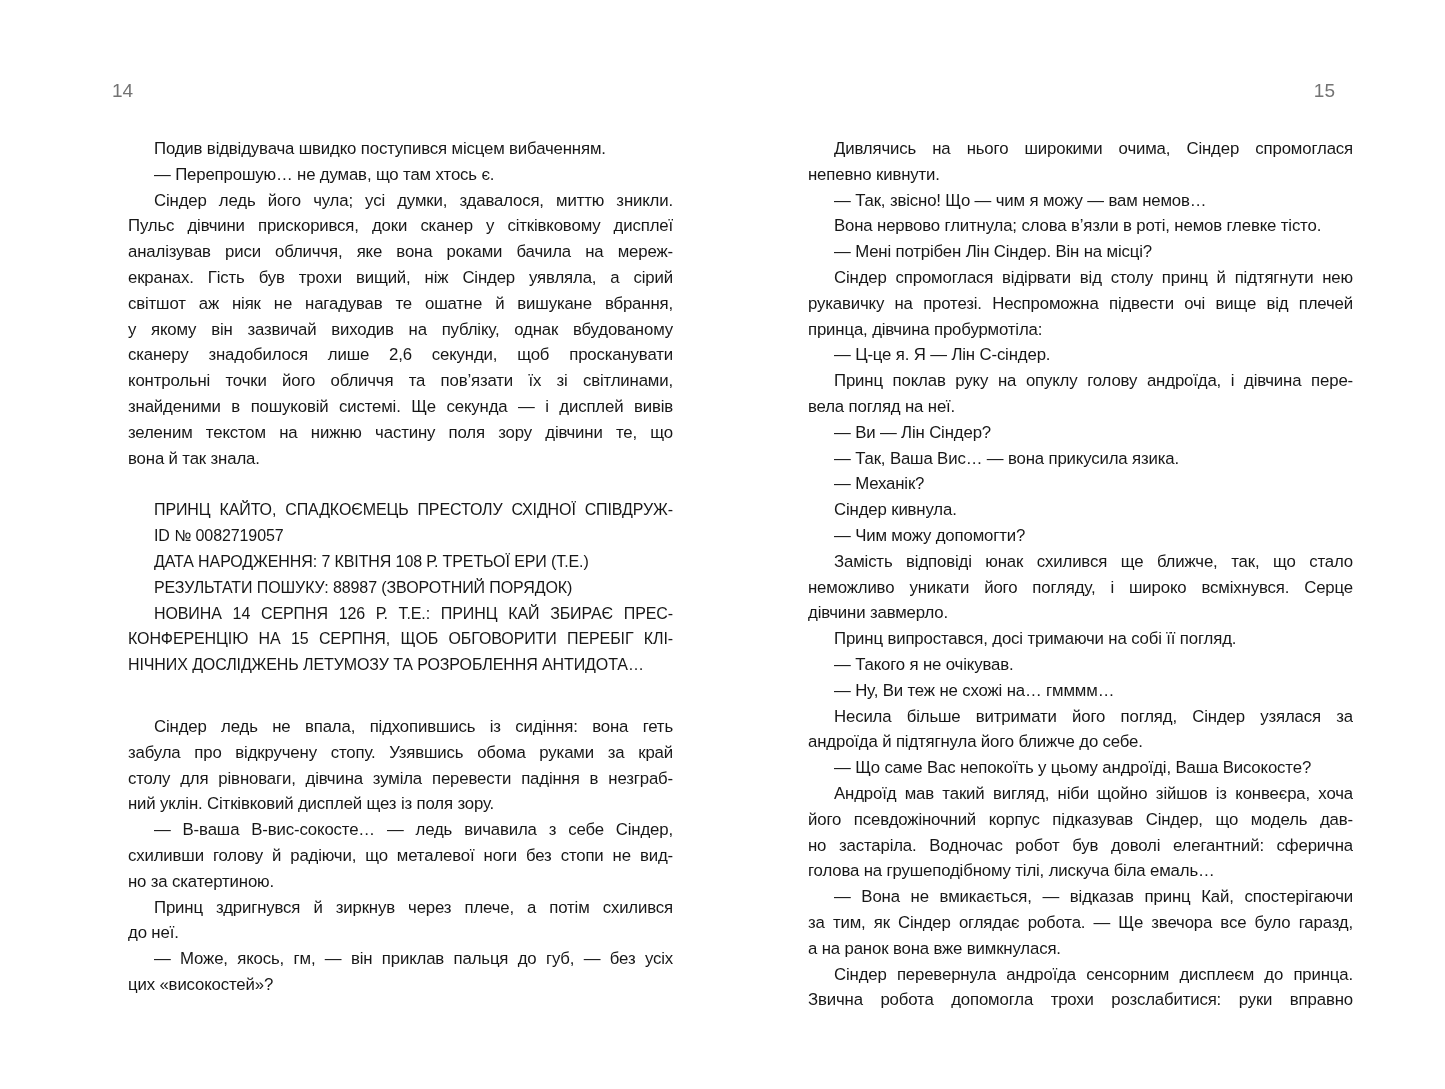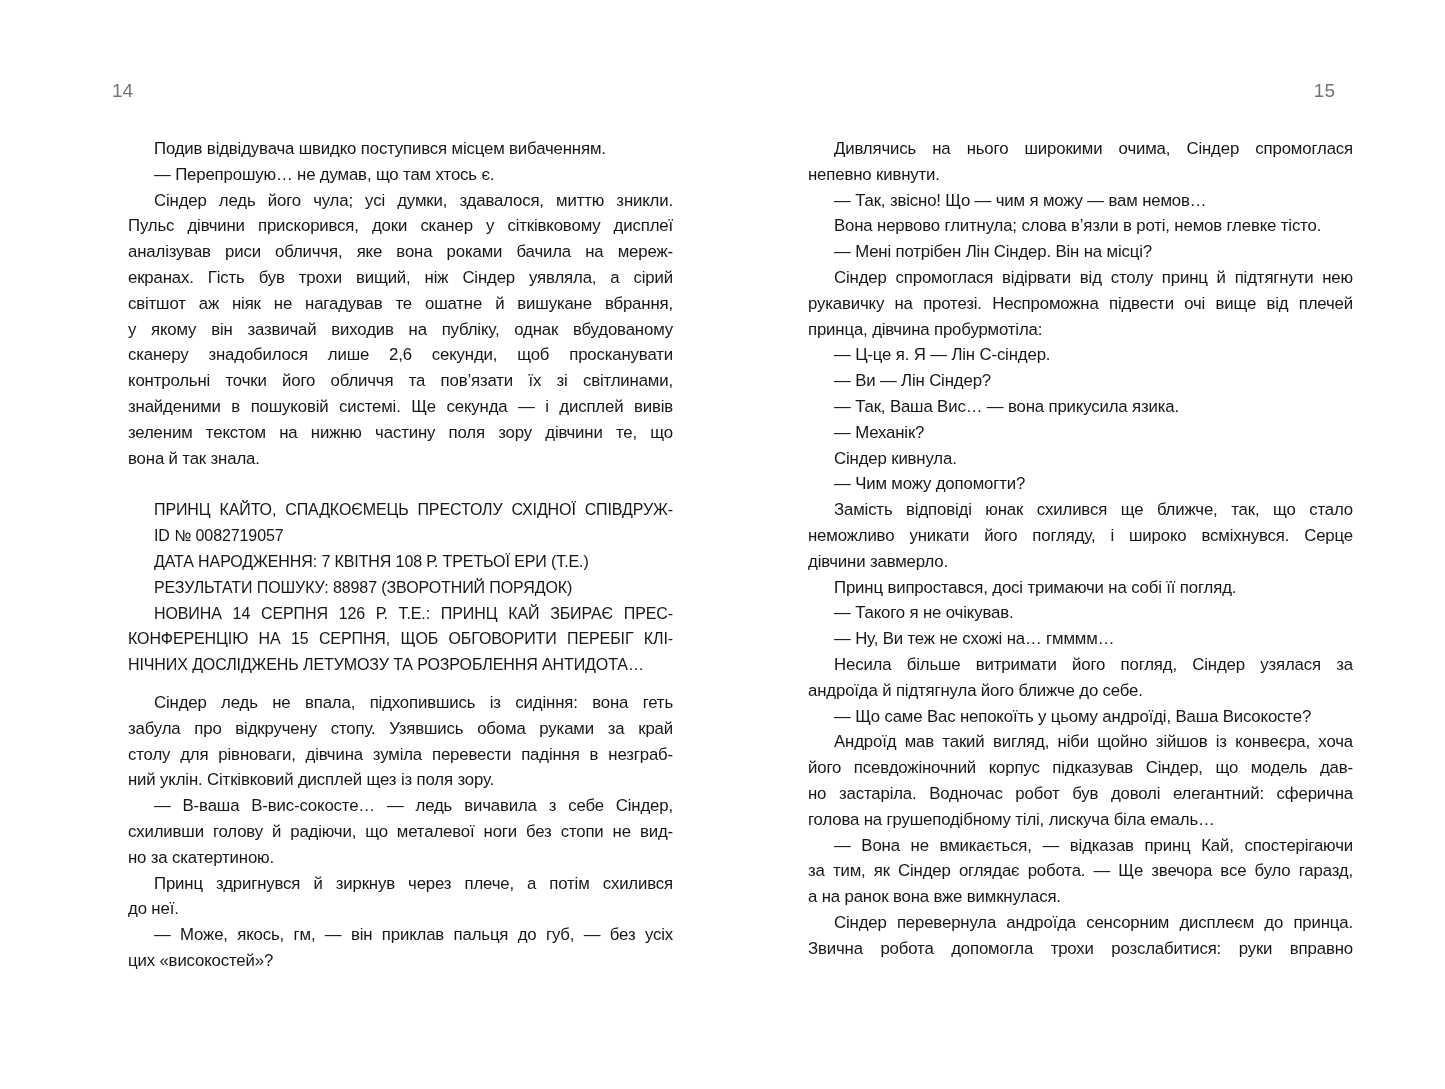--- a/index.html
+++ b/index.html
@@ -39,21 +39,21 @@
   .page-right .pagenum { right: 0; }
   .pagetext {
     position: absolute;
     top: 136px;
     left: 18px;
     width: 545px;
   }
   .para { margin: 0; }
   
   .para.body + .para.caps { margin-top: 26px; }
-  .para.caps + .para.body { margin-top: 12px; }
+  .para.caps + .para.body { margin-top: 36px; }
   .line {
     height: 25.8px;
     line-height: 25.8px;
     font-size: 16.8px;
     letter-spacing: -0.15px;
     overflow: hidden;
     white-space: normal;
     text-align: left;
   }
   .caps .line {
@@ -154,20 +154,24 @@
         </div>
         <div class="para body">
           <div class="line first j">Сіндер спромоглася відірвати від столу принц й підтягнути нею</div>
           <div class="line j">рукавичку на протезі. Неспроможна підвести очі вище від плечей</div>
           <div class="line">принца, дівчина пробурмотіла:</div>
         </div>
         <div class="para body">
           <div class="line first">— Ц-це я. Я — Лін С-сіндер.</div>
         </div>
         <div class="para body">
+          <div class="line first j">Принц поклав руку на опуклу голову андроїда, і дівчина пере-</div>
+          <div class="line">вела погляд на неї.</div>
+        </div>
+        <div class="para body">
           <div class="line first">— Ви — Лін Сіндер?</div>
         </div>
         <div class="para body">
           <div class="line first">— Так, Ваша Вис… — вона прикусила язика.</div>
         </div>
         <div class="para body">
           <div class="line first">— Механік?</div>
         </div>
         <div class="para body">
           <div class="line first">Сіндер кивнула.</div>

